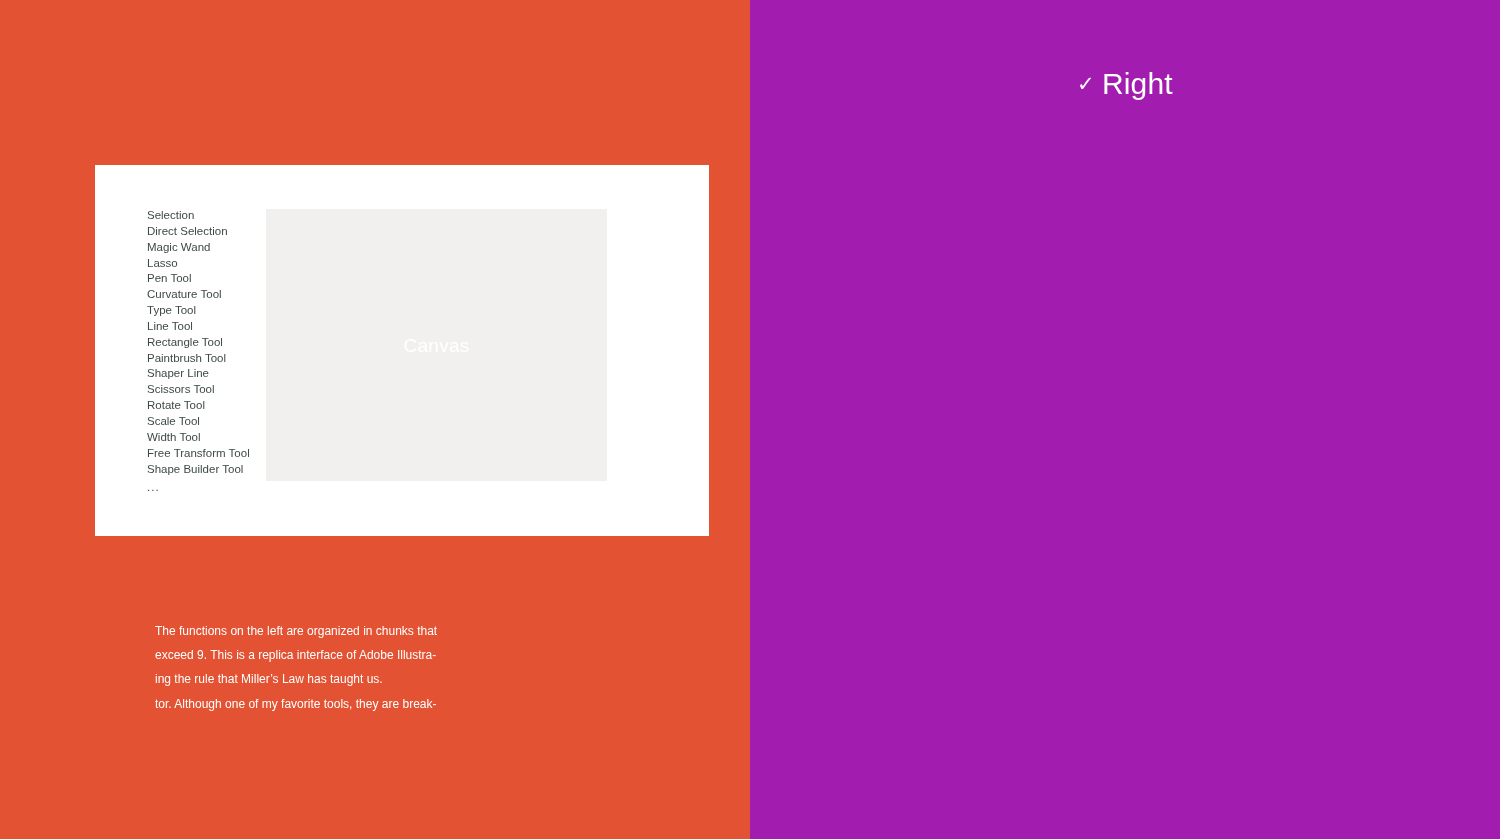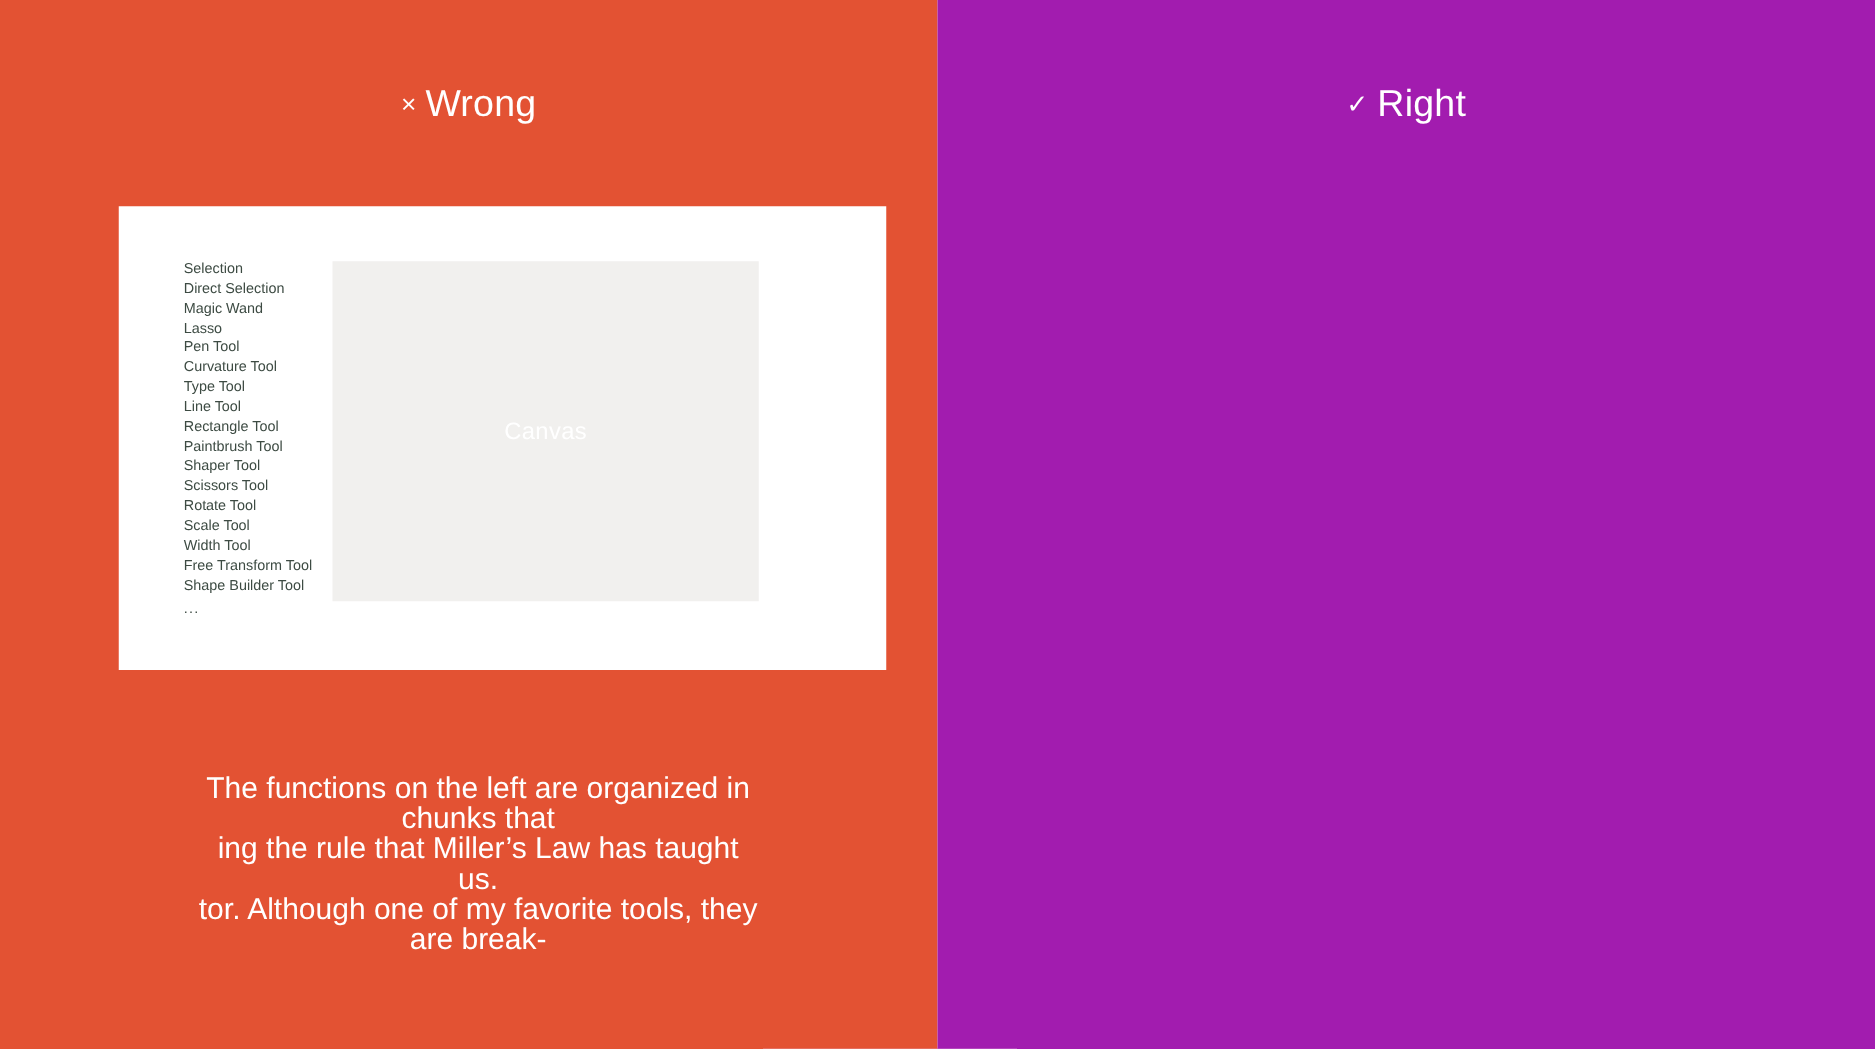--- a/index.html
+++ b/index.html
@@ -102,75 +102,73 @@
     color: #ffffff;
     font-size: 19px;
     line-height: 19px;
     letter-spacing: 0.3px;
   }
 
   
   .caption {
     position: absolute;
     color: #ffffff;
-    font-size: 24px;
+    font-size: 12px;
     line-height: 24.2px;
-    text-align: center;
+    text-align: left;
   }
   .caption-wrong {
     left: 155px;
     top: 619px;
     width: 455px;
   }
   .caption span {
     display: block;
   }
 </style>
 </head>
 <body>
 
 <div class="board">
 
   <div class="half half-wrong">
 
-    <div class="heading">
-      <span class="mark">×</span><span>Wrong</span>
-    </div>
 
     <div class="card card-wrong">
 
       <div class="tool-list">
         <span class="tool-item">Selection</span>
         <span class="tool-item">Direct Selection</span>
         <span class="tool-item">Magic Wand</span>
         <span class="tool-item">Lasso</span>
         <span class="tool-item">Pen Tool</span>
         <span class="tool-item">Curvature Tool</span>
         <span class="tool-item">Type Tool</span>
         <span class="tool-item">Line Tool</span>
         <span class="tool-item">Rectangle Tool</span>
         <span class="tool-item">Paintbrush Tool</span>
-        <span class="tool-item">Shaper Tool</span>
+        <span class="tool-item">Shaper Line</span>
         <span class="tool-item">Scissors Tool</span>
         <span class="tool-item">Rotate Tool</span>
         <span class="tool-item">Scale Tool</span>
         <span class="tool-item">Width Tool</span>
         <span class="tool-item">Free Transform Tool</span>
         <span class="tool-item">Shape Builder Tool</span>
         <span class="ellipsis">...</span>
       </div>
 
       <div class="canvas-box canvas-box-wrong">
         <span class="canvas-label">Canvas</span>
       </div>
 
     </div>
 
     <div class="caption caption-wrong">
       <span>The functions on the left are organized in chunks that</span>
+      <span>exceed 9. This is a replica interface of Adobe Illustra-</span>
       <span>ing the rule that Miller’s Law has taught us.</span>
       <span>tor. Although one of my favorite tools, they are break-</span>
     </div>
 
   </div>
 
   <div class="half half-right">
 
     <div class="heading">
       <span class="mark">✓</span><span>Right</span>

